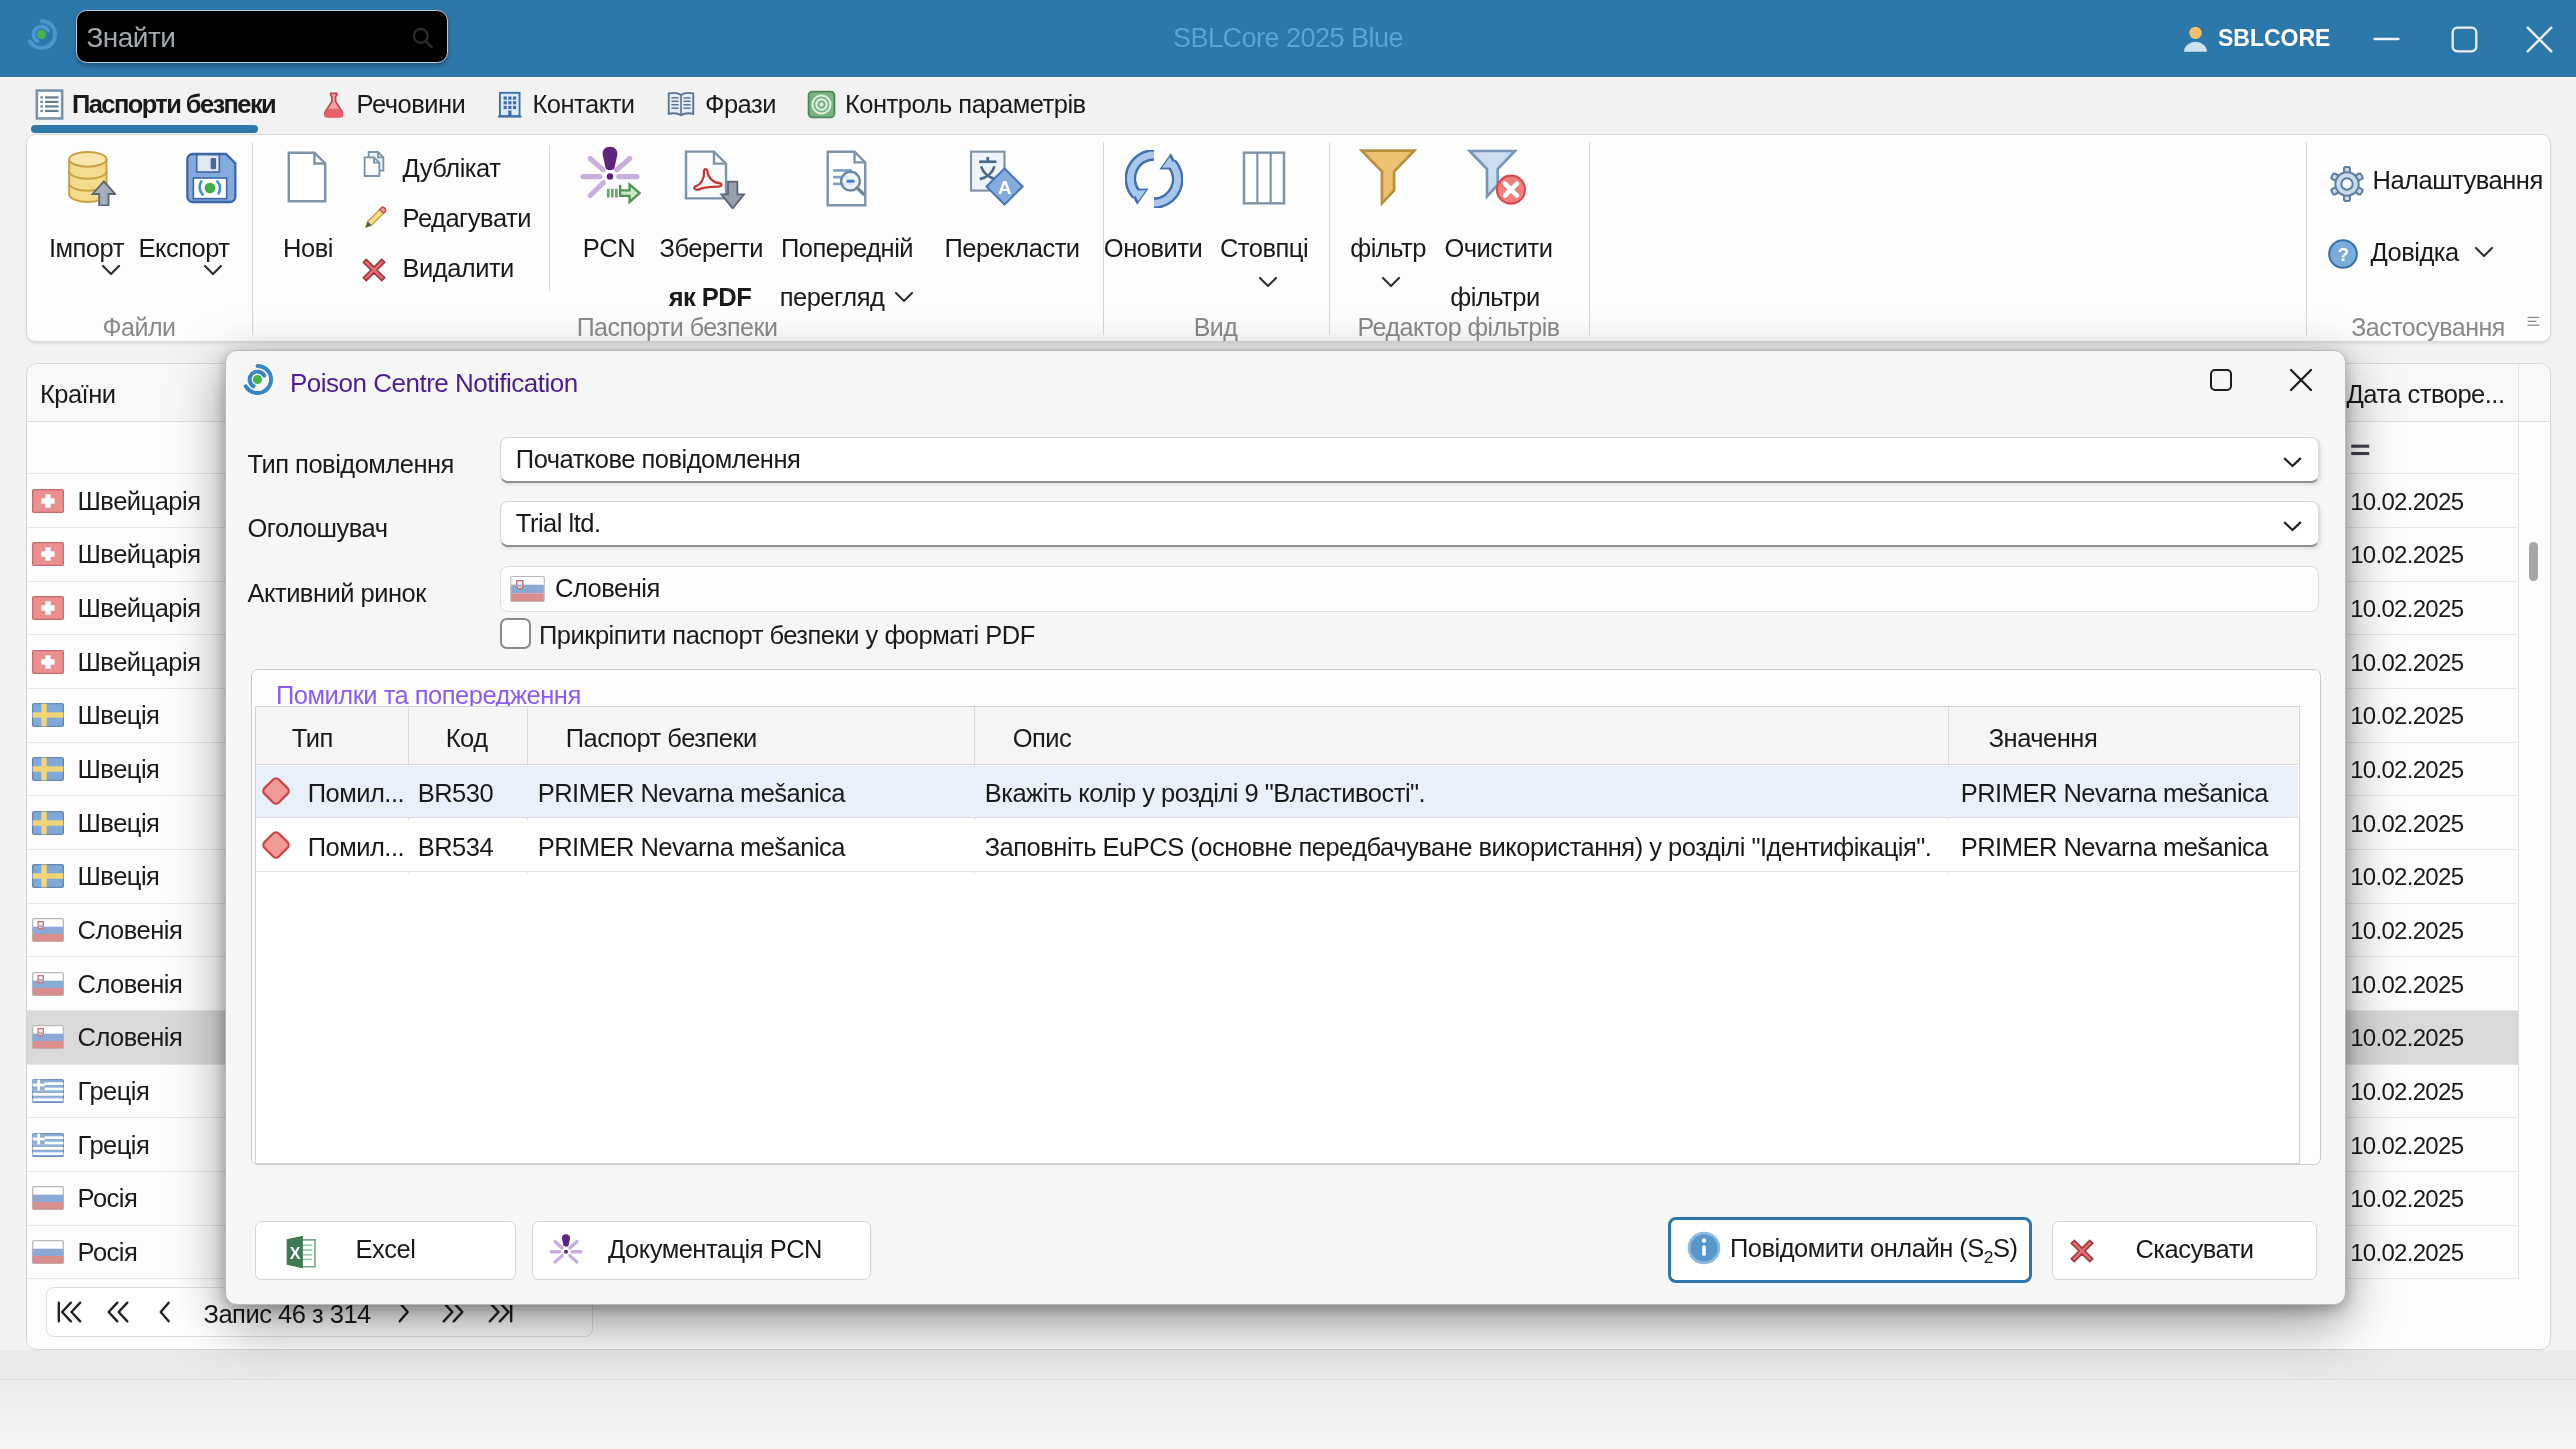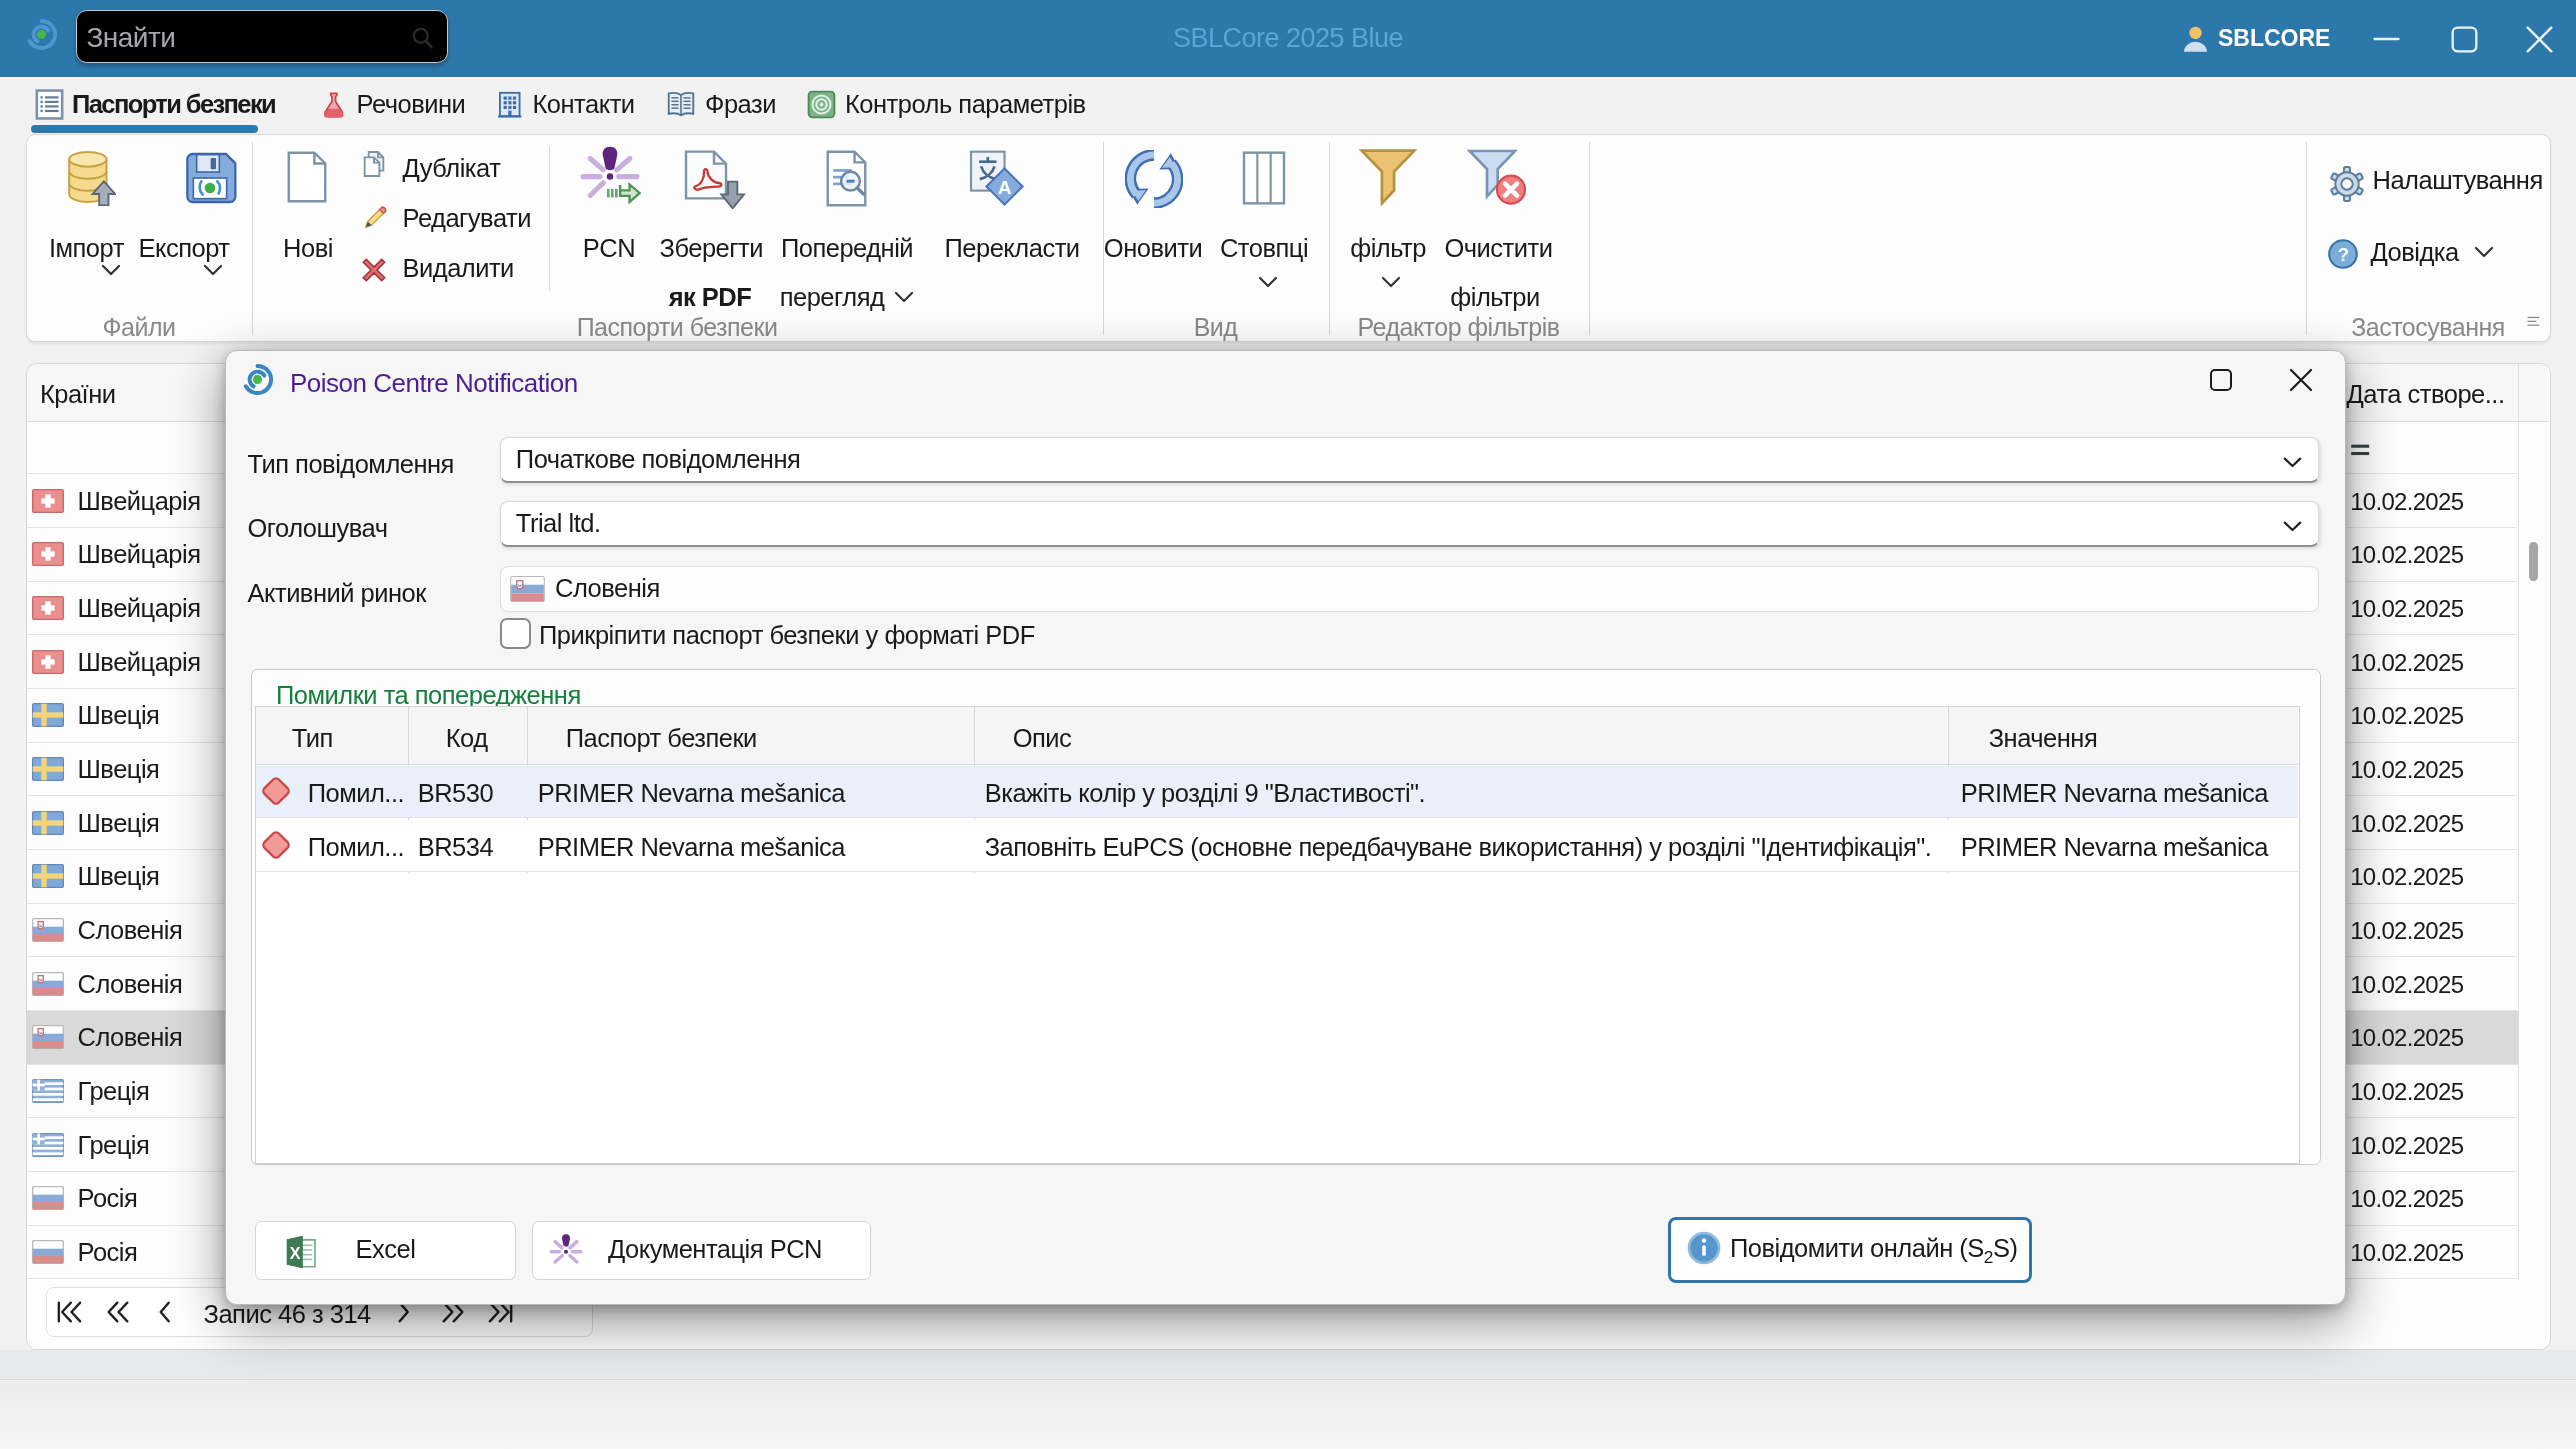--- a/index.html
+++ b/index.html
@@ -43,21 +43,21 @@
   .colsep { position:absolute; left:2491px; top:0; width:1.3px; height:916px; background:#e0e0e0; }
 
   
   .dialog { position:absolute; left:225px; top:350px; width:2121px; height:955px; background:#f6f6f6; border:1.3px solid #b9b9b9; border-radius:12px; box-shadow:0 17.4px 54px rgba(0,0,0,.42), 0 4px 13.4px rgba(0,0,0,.25); }
   .dlg-title { position:absolute; left:64px; top:17.4px; font-size:26px; color:#4c1d95;text-align:right; }
   .fldlabel { position:absolute; left:21.5px; font-size:25.5px; color:#1a1a1a; }
   .fld { position:absolute; left:274px; width:1819px; height:46px; background:#fff; border:1.3px solid #d9d9d9; border-bottom:2px solid #8f8f8f; border-radius:8px; font-size:25.5px; box-shadow:1.3px 2px 3.4px rgba(0,0,0,.10); }
   .fld .val { position:absolute; left:14.8px; top:7.4px; }
   .chev { position:absolute; }
   .groupbox { position:absolute; left:25px; top:318px; width:2070px; height:496px; background:#fdfdfd; border:1.3px solid #c9c9c9; border-radius:6.7px; }
-  .gb-label { position:absolute; left:24px; top:10.7px; font-size:25.5px; color:#15803d; }
+  .gb-label { position:absolute; left:24px; top:10.7px; font-size:25.5px; color:#8b5cf6; }
   .etable { position:absolute; left:2.7px; top:36px; width:2045px; height:458px; background:#fff; border:1.3px solid #d2d2d2; }
   .etable .hrow { position:absolute; left:0; top:0; width:2042px; height:58px; background:#f5f5f5; border-bottom:1.3px solid #d9d9d9; }
   .etable .vline { position:absolute; top:0; width:1.3px; height:166px; background:#d9d9d9; }
   .hcell { position:absolute; top:17px; font-size:25.5px;margin-left:28px; }
   .row1 { position:absolute; left:0; top:59px; width:2042px; height:52px; background:#e9f0fa; border-bottom:1.3px solid #dfe3e8; }
   .row2 { position:absolute; left:0; top:113px; width:2042px; height:52px; background:#fff; border-bottom:1.3px solid #e3e3e3; }
   .cell { position:absolute; top:12.7px; font-size:25.5px; white-space:nowrap; }
   .dbtn { position:absolute; top:870px; height:59px; background:#fff; border:1.3px solid #d4d4d4; border-radius:6.7px; font-size:25.5px; }
   .dbtn .btxt { position:absolute; width:100%; text-align:center; top:13.4px; }
 
@@ -725,14 +725,20 @@
     <div class="btxt" style="padding-left:27px;">Документація PCN</div>
   </div>
   <div class="dbtn" style="left:1442px; width:364px; top:866px; height:66px; border:3.4px solid #2e75aa; border-radius:8px;">
     <svg class="abs" style="left:16px; top:10.7px;" width="34" height="34" viewBox="0 0 25 25">
       <circle cx="12.5" cy="12.5" r="11" fill="#5795cd" stroke="#8db9de" stroke-width="2"></circle>
       <rect x="11.2" y="10.4" width="2.6" height="8" rx="1.3" fill="#fff"></rect>
       <circle cx="12.5" cy="7" r="1.6" fill="#fff"></circle>
     </svg>
     <div class="btxt" style="top:14px; left:59px; width:auto; text-align:left;">Повідомити онлайн (S<sub style="font-size:17.4px;">2</sub>S)</div>
   </div>
+  <div class="dbtn" style="left:1826px; width:265px;">
+    <svg class="abs" style="left:13.4px; top:13.4px;" width="32" height="32" viewBox="0 0 24 24">
+      <path d="M4 6.2 L6.2 4 L12 9.8 L17.8 4 L20 6.2 L14.2 12 L20 17.8 L17.8 20 L12 14.2 L6.2 20 L4 17.8 L9.8 12 Z" fill="#dd7070" stroke="#a8343c" stroke-width="1.2"></path>
+    </svg>
+    <div class="btxt" style="padding-left:20px;">Скасувати</div>
+  </div>
 </div>
 
 
 </body></html>

